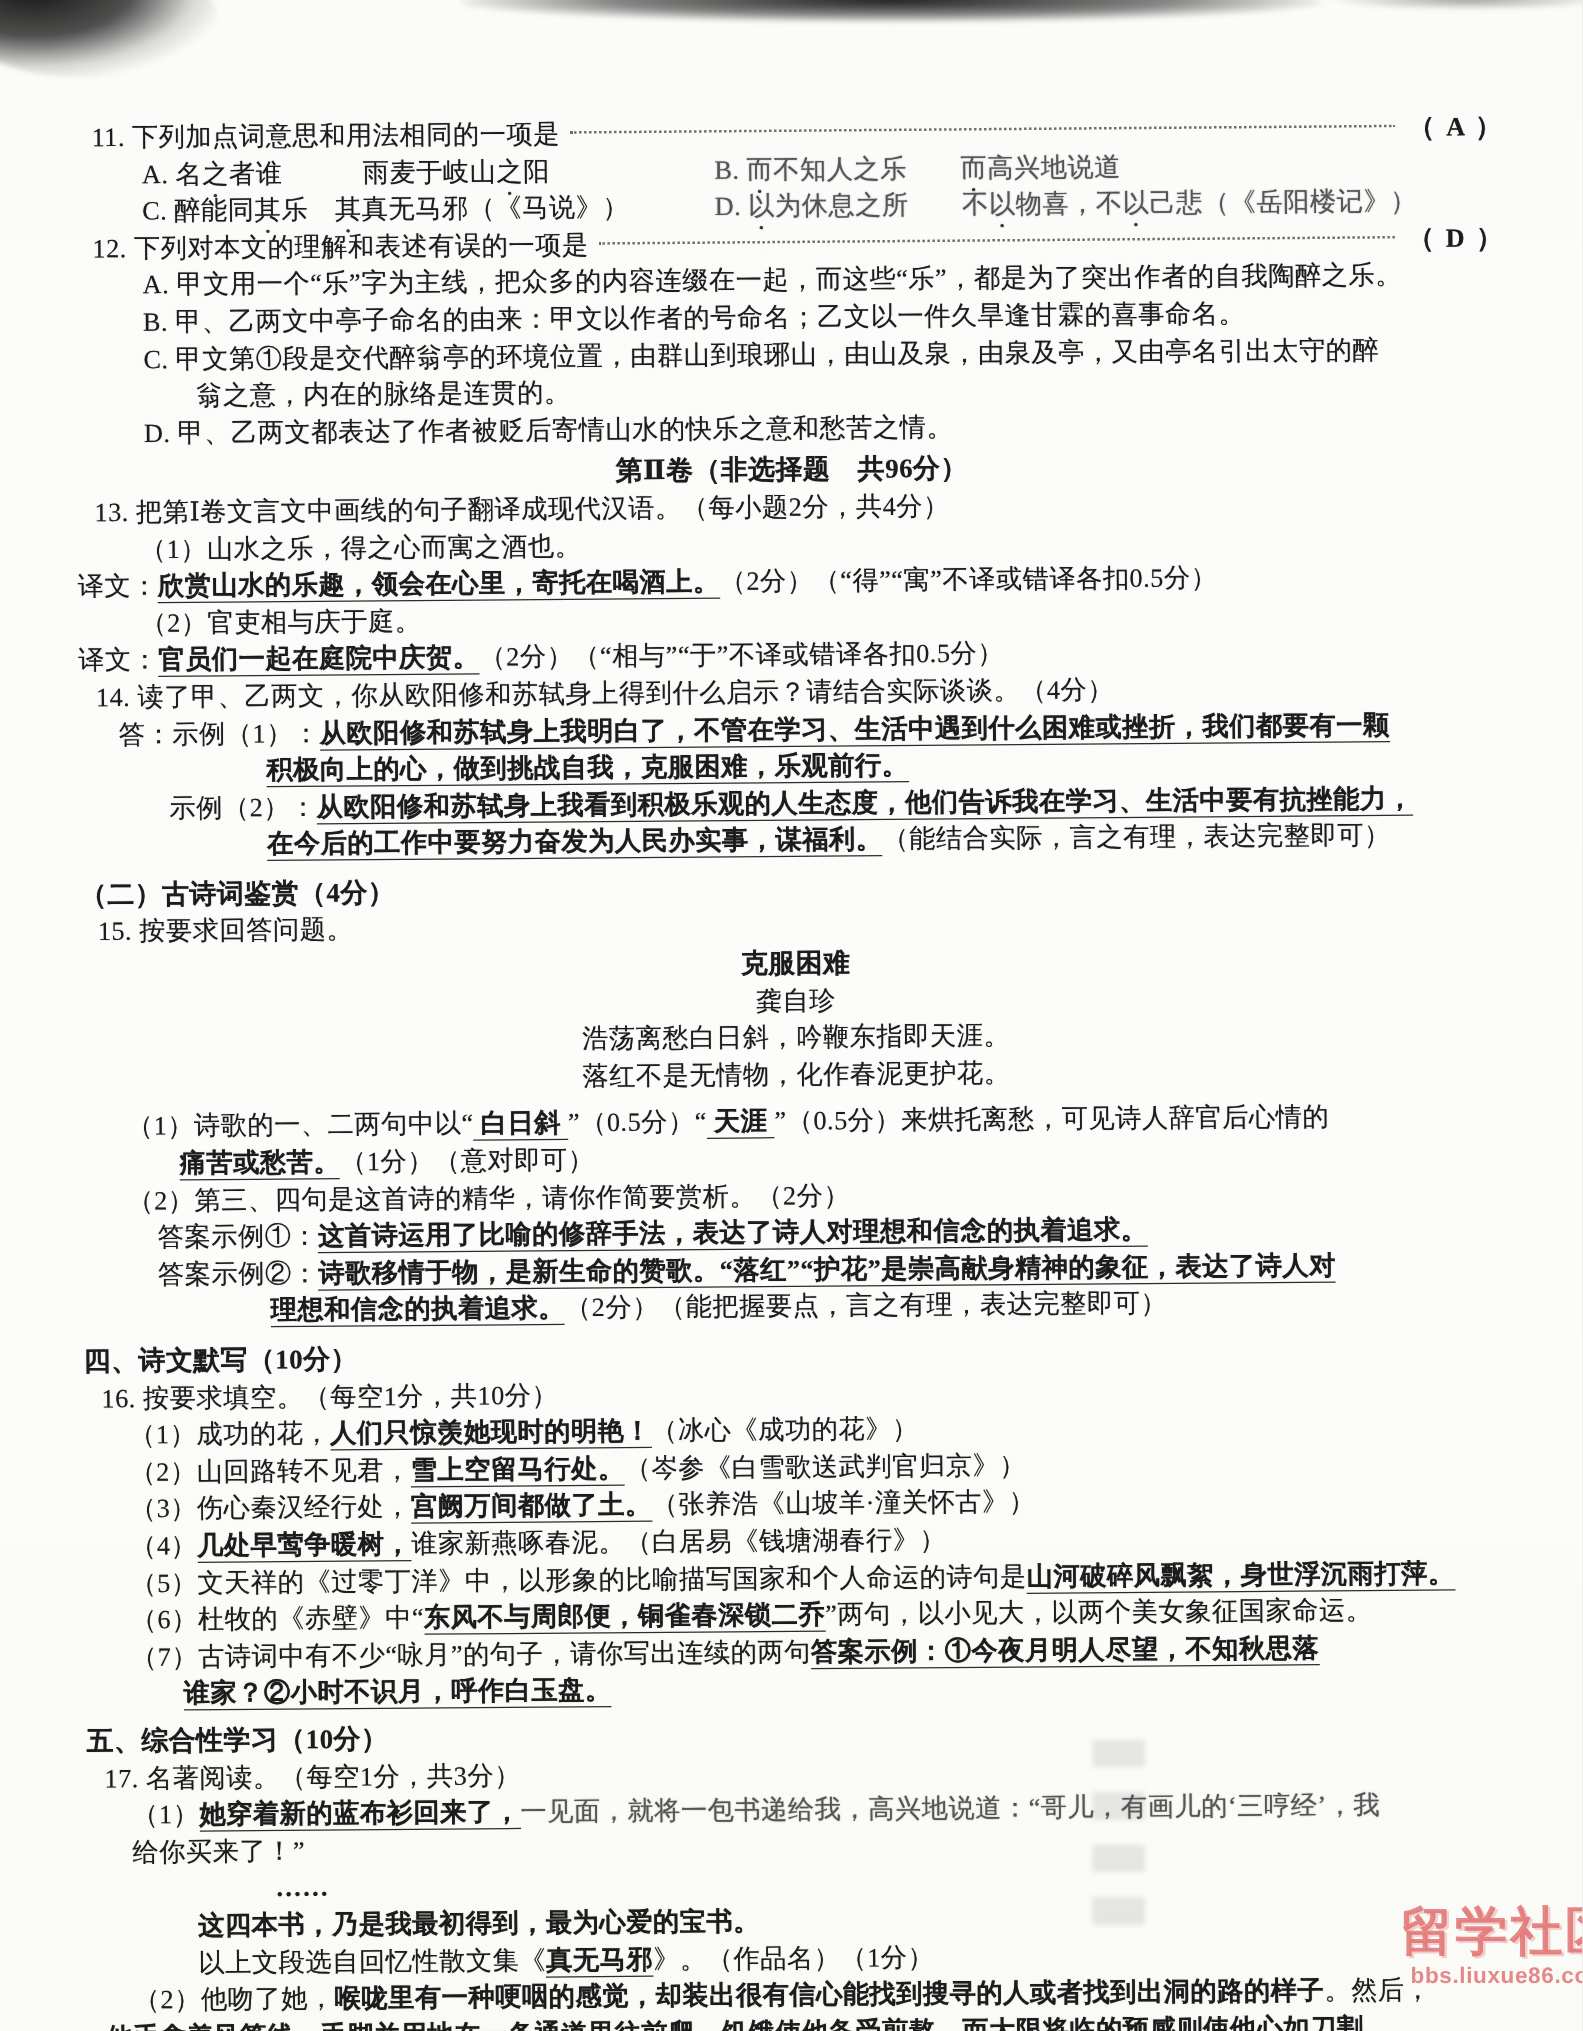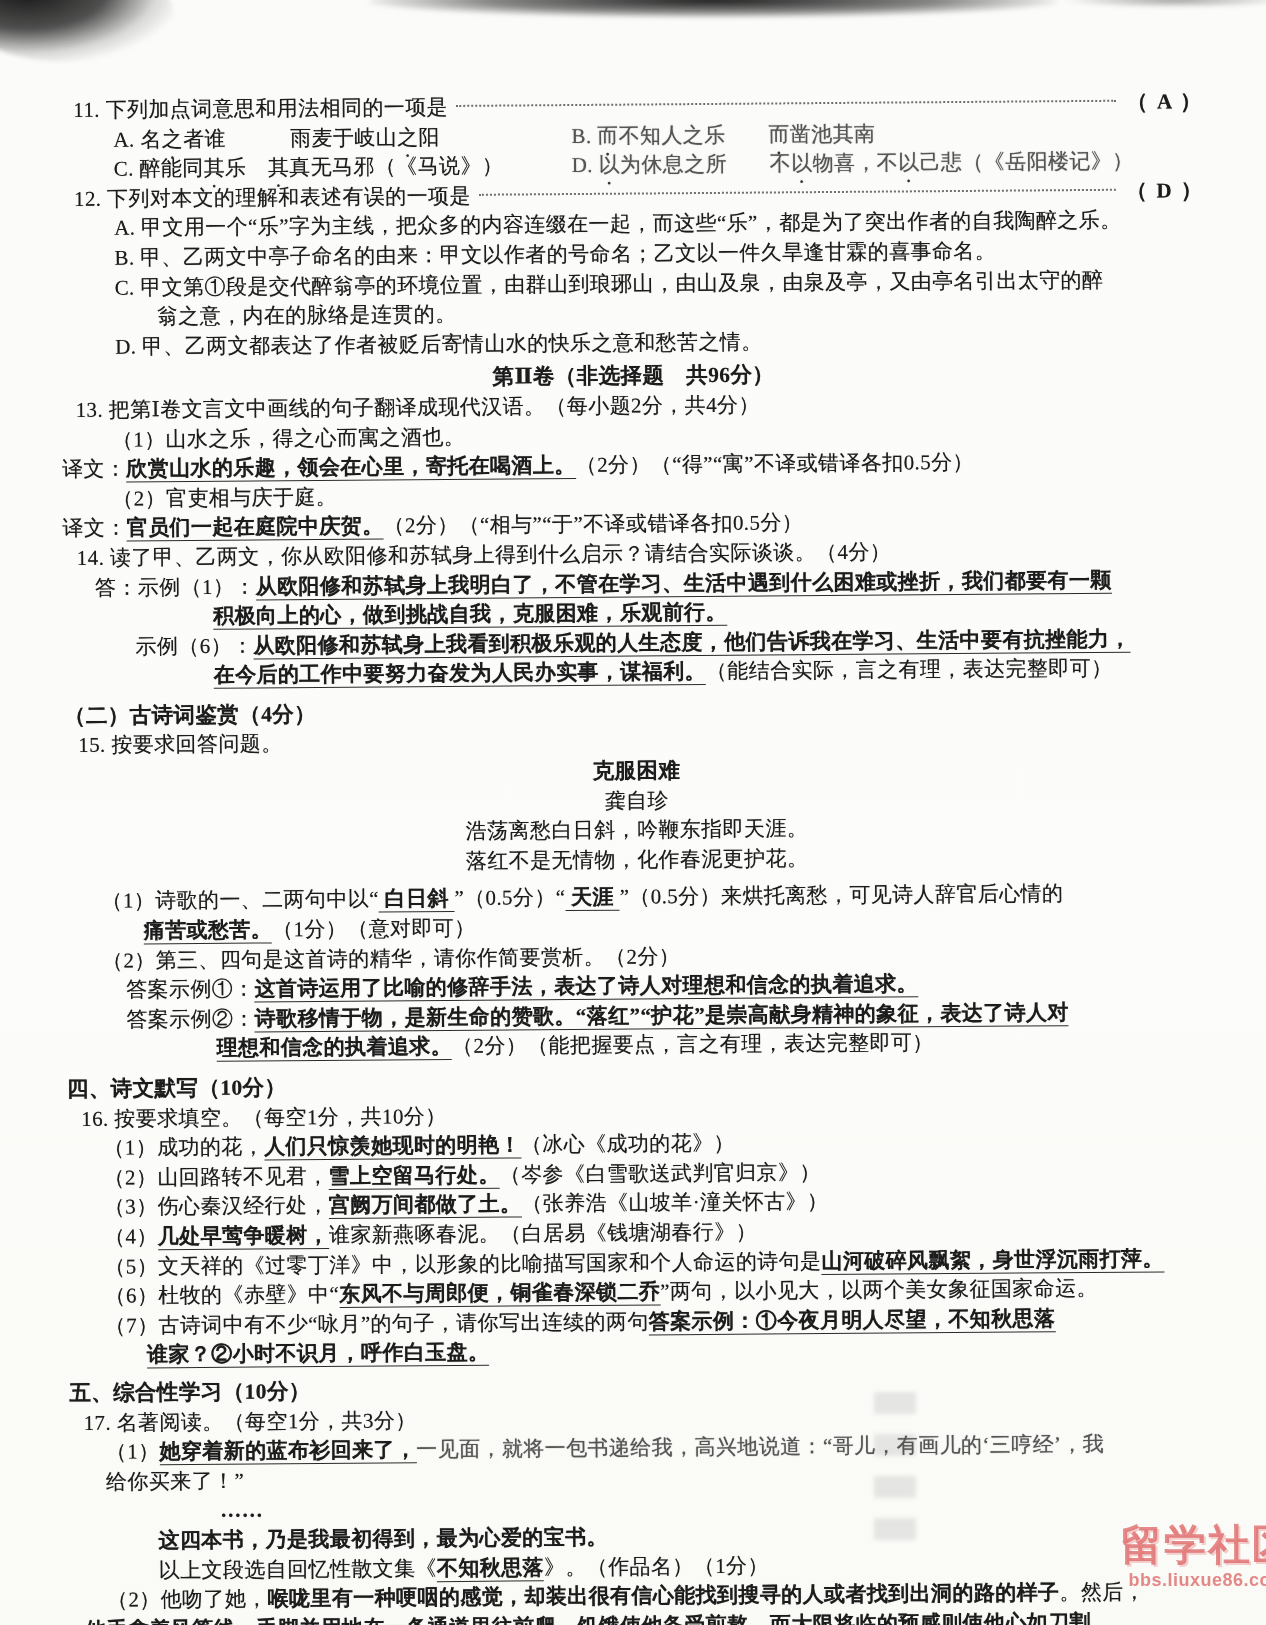--- a/index.html
+++ b/index.html
@@ -87,21 +87,21 @@
   <div class="ghost-bleed"></div>
 
   <div class="content">
       <div class="line leaderline" style="margin-left: 14px;">
         <span>11. 下列加点词意思和用法相同的一项是</span>
         <span class="dots"></span>
         <span class="ansletter">（ A ）</span>
       </div>
       <div class="line row" style="margin-left: 54px;">
         <span class="col1"><span>A. 名</span><span class="em">之</span><span>者谁　　　雨麦于岐山</span><span class="em">之</span><span>阳</span></span>
-        <span class="col2"><span class="f">B. </span><span class="em f">而</span><span class="f">不知人之乐　　</span><span class="em f">而</span><span class="f">凿池其南</span></span>
+        <span class="col2"><span class="f">B. </span><span class="em f">而</span><span class="f">不知人之乐　　</span><span class="em f">而</span><span class="f">高兴地说道</span></span>
       </div>
       <div class="line row" style="margin-left: 54px;">
         <span class="col1"><span>C. 醉能同</span><span class="em">其</span><span>乐　</span><span class="em">其</span><span>真无马邪（《马说》）</span></span>
         <span class="col2"><span class="f">D. </span><span class="em f">以</span><span class="f">为休息之所　　不</span><span class="em f">以</span><span class="f">物喜，不</span><span class="em f">以</span><span class="f">己悲（《岳阳楼记》）</span></span>
       </div>
       <div class="line leaderline" style="margin-left: 14px;">
         <span>12. 下列对本文的理解和表述有误的一项是</span>
         <span class="dots"></span>
         <span class="ansletter">（ D ）</span>
       </div>
@@ -112,21 +112,21 @@
       <div class="line" style="margin-left: 54px;"><span>D. 甲、乙两文都表达了作者被贬后寄情山水的快乐之意和愁苦之情。</span></div>
       <div class="line center hd" style="margin-top: 4px;"><span>第Ⅱ卷（非选择题　共96分）</span></div>
       <div class="line" style="margin-left: 14px;"><span>13. 把第Ⅰ卷文言文中画线的句子翻译成现代汉语。（每小题2分，共4分）</span></div>
       <div class="line" style="margin-left: 50px;"><span>（1）山水之乐，得之心而寓之酒也。</span></div>
       <div class="line"><span>译文：</span><span class="u b">欣赏山水的乐趣，领会在心里，寄托在喝酒上。</span><span>（2分）（“得”“寓”不译或错译各扣0.5分）</span></div>
       <div class="line" style="margin-left: 50px;"><span>（2）官吏相与庆于庭。</span></div>
       <div class="line"><span>译文：</span><span class="u b">官员们一起在庭院中庆贺。</span><span>（2分）（“相与”“于”不译或错译各扣0.5分）</span></div>
       <div class="line" style="margin-left: 14px;"><span>14. 读了甲、乙两文，你从欧阳修和苏轼身上得到什么启示？请结合实际谈谈。（4分）</span></div>
       <div class="line" style="margin-left: 32px;"><span>答：示例（1）：</span><span class="u b">从欧阳修和苏轼身上我明白了，不管在学习、生活中遇到什么困难或挫折，我们都要有一颗</span></div>
       <div class="line" style="margin-left: 150px;"><span class="u b">积极向上的心，做到挑战自我，克服困难，乐观前行。</span></div>
-      <div class="line" style="margin-left: 72px;"><span>示例（6）：</span><span class="u b">从欧阳修和苏轼身上我看到积极乐观的人生态度，他们告诉我在学习、生活中要有抗挫能力，</span></div>
+      <div class="line" style="margin-left: 72px;"><span>示例（2）：</span><span class="u b">从欧阳修和苏轼身上我看到积极乐观的人生态度，他们告诉我在学习、生活中要有抗挫能力，</span></div>
       <div class="line" style="margin-left: 150px;"><span class="u b">在今后的工作中要努力奋发为人民办实事，谋福利。</span><span>（能结合实际，言之有理，表达完整即可）</span></div>
       <div class="line hd" style="margin-top: 10px;"><span>（二）古诗词鉴赏（4分）</span></div>
       <div class="line" style="margin-left: 14px;"><span>15. 按要求回答问题。</span></div>
       <div class="line center hd"><span>克服困难</span></div>
       <div class="line center"><span>龚自珍</span></div>
       <div class="line center"><span>浩荡离愁白日斜，吟鞭东指即天涯。</span></div>
       <div class="line center"><span>落红不是无情物，化作春泥更护花。</span></div>
       <div class="line" style="margin-left: 36px; margin-top: 8px;"><span>（1）诗歌的一、二两句中以“</span><span class="u b"> 白日斜 </span><span>”（0.5分）“</span><span class="u b"> 天涯 </span><span>”（0.5分）来烘托离愁，可见诗人辞官后心情的</span></div>
       <div class="line" style="margin-left: 78px;"><span class="u b">痛苦或愁苦。</span><span>（1分）（意对即可）</span></div>
       <div class="line" style="margin-left: 36px;"><span>（2）第三、四句是这首诗的精华，请你作简要赏析。（2分）</span></div>
@@ -142,21 +142,21 @@
       <div class="line" style="margin-left: 36px;"><span>（5）文天祥的《过零丁洋》中，以形象的比喻描写国家和个人命运的诗句是</span><span class="u b">山河破碎风飘絮，身世浮沉雨打萍。</span></div>
       <div class="line" style="margin-left: 36px;"><span>（6）杜牧的《赤壁》中“</span><span class="u b">东风不与周郎便，铜雀春深锁二乔</span><span>”两句，以小见大，以两个美女象征国家命运。</span></div>
       <div class="line" style="margin-left: 36px;"><span>（7）古诗词中有不少“咏月”的句子，请你写出连续的两句</span><span class="u b">答案示例：①今夜月明人尽望，不知秋思落</span></div>
       <div class="line" style="margin-left: 78px;"><span class="u b">谁家？②小时不识月，呼作白玉盘。</span></div>
       <div class="line hd" style="margin-top: 8px;"><span>五、综合性学习（10分）</span></div>
       <div class="line" style="margin-left: 14px;"><span>17. 名著阅读。（每空1分，共3分）</span></div>
       <div class="line" style="margin-left: 36px;"><span>（1）</span><span class="u b">她穿着新的蓝布衫回来了，</span><span class="f">一见面，就将一包书递给我，高兴地说道：“哥儿，有画儿的‘三哼经’，我</span></div>
       <div class="line" style="margin-left: 36px;"><span>给你买来了！”</span></div>
       <div class="line" style="margin-left: 150px;"><span class="b">……</span></div>
       <div class="line" style="margin-left: 88px;"><span class="b">这四本书，乃是我最初得到，最为心爱的宝书。</span></div>
-      <div class="line" style="margin-left: 88px;"><span>以上文段选自回忆性散文集《</span><span class="u b">不知秋思落</span><span>》。（作品名）（1分）</span></div>
+      <div class="line" style="margin-left: 88px;"><span>以上文段选自回忆性散文集《</span><span class="u b">真无马邪</span><span>》。（作品名）（1分）</span></div>
       <div class="line" style="margin-left: 36px;"><span>（2）他吻了她，</span><span class="b">喉咙里有一种哽咽的感觉，却装出很有信心能找到搜寻的人或者找到出洞的路的样子</span><span>。然后，</span></div>
       <div class="line" style="margin-left: 14px;"><span class="b">他手拿着风筝线，手脚并用地在一条通道里往前爬，饥饿使他备受煎熬，而大限将临的预感则使他心如刀割。</span></div>
     </div>
 
   <div class="wm">
     <div class="wm-logo">留学社区</div>
     <div class="wm-url">bbs.liuxue86.com</div>
   </div>
 </div>
 

